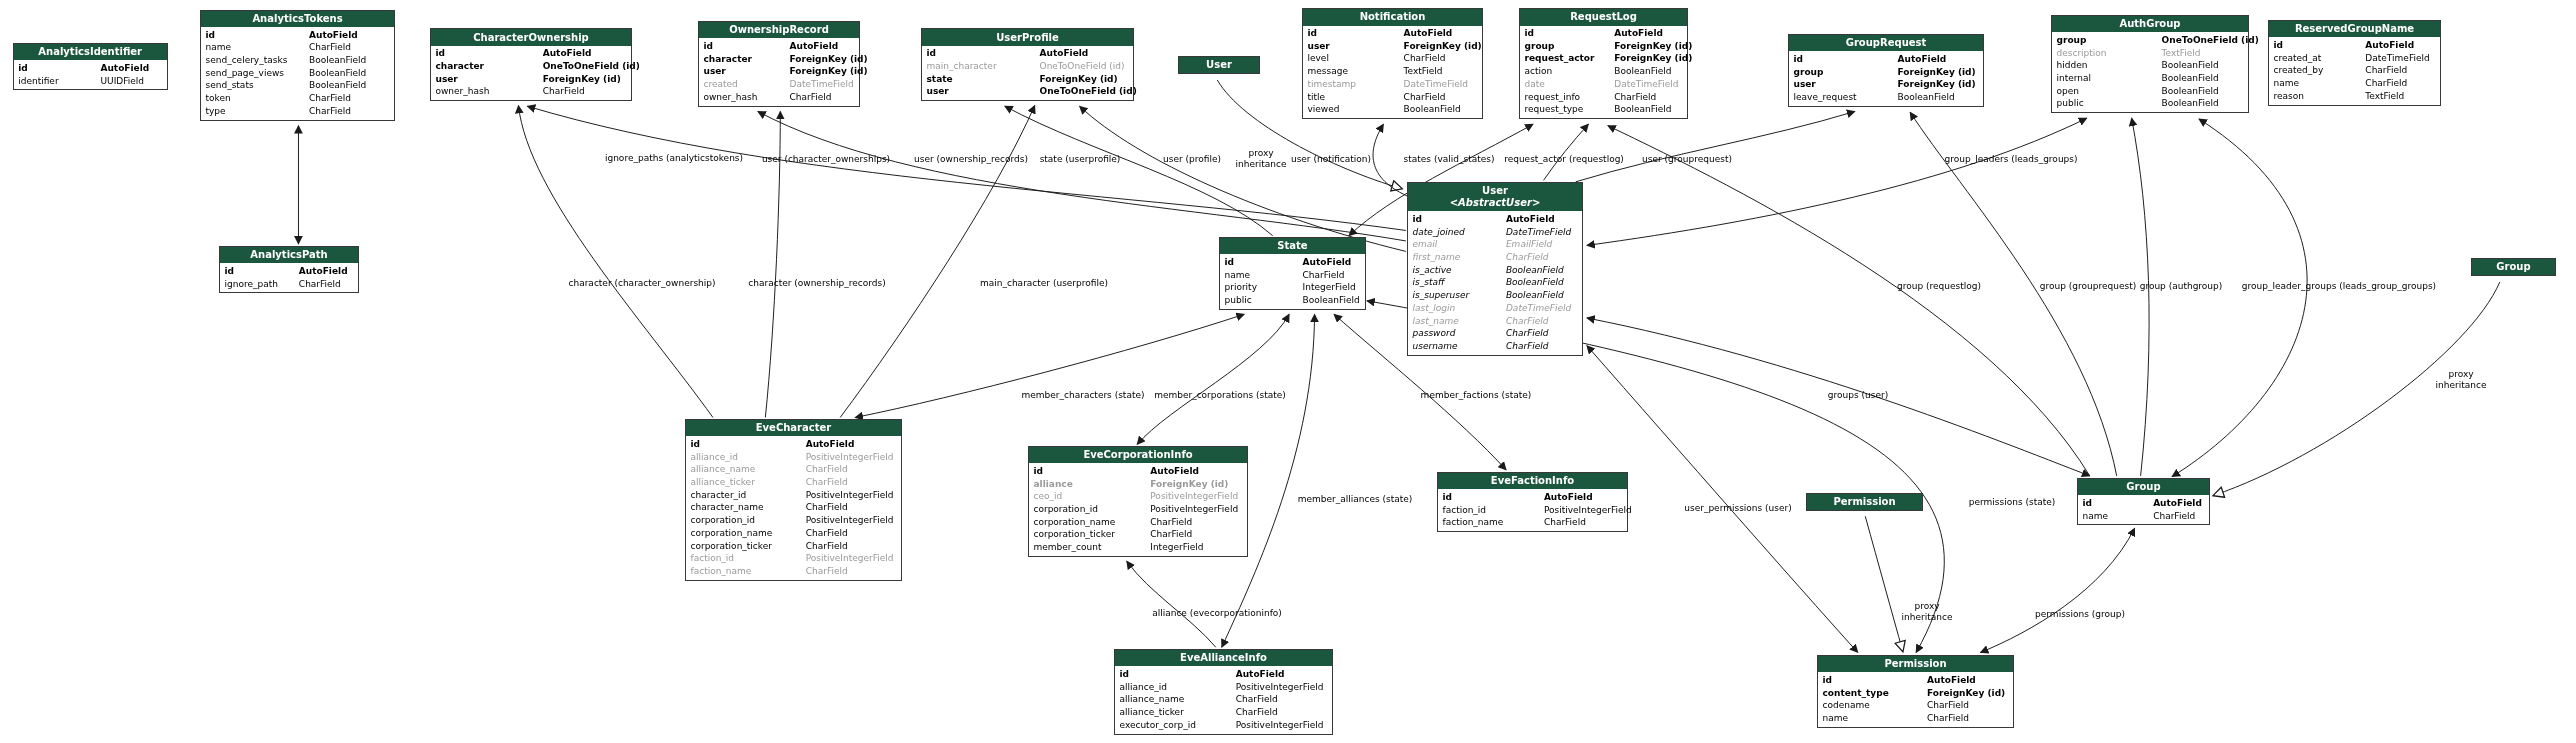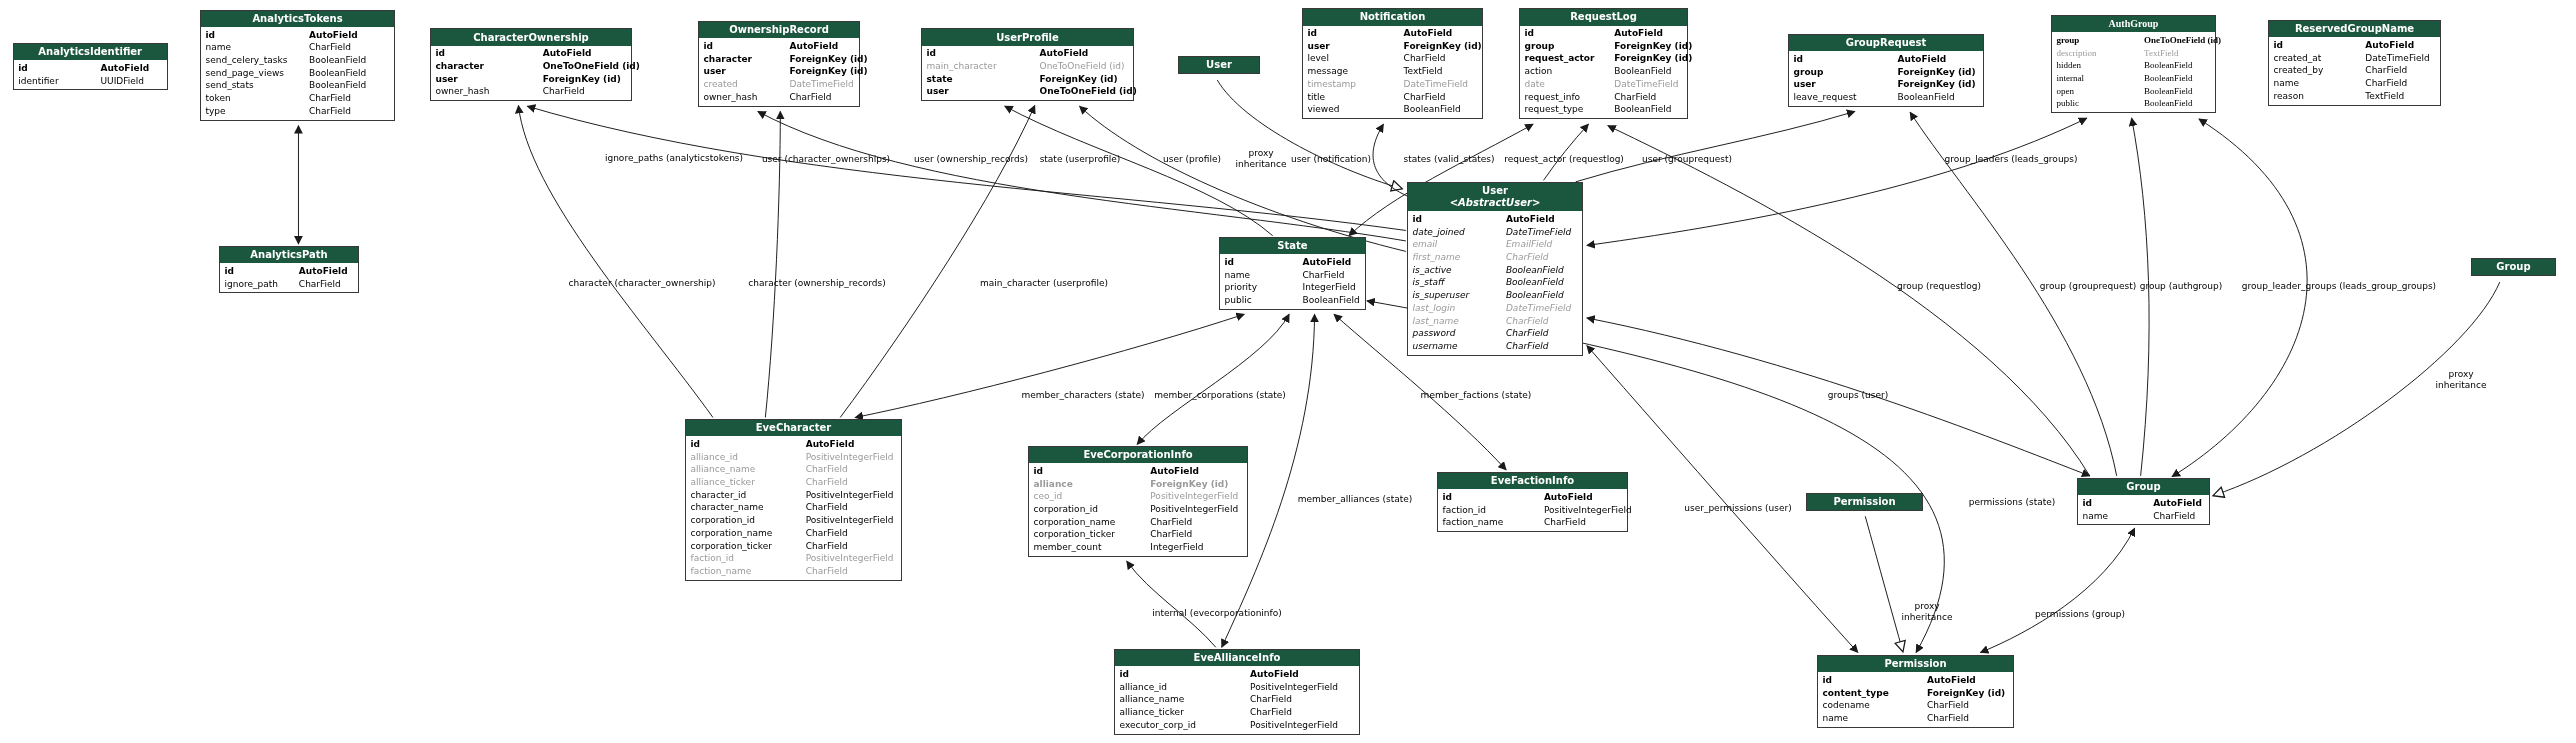--- a/index.html
+++ b/index.html
@@ -268,21 +268,21 @@
           <div class="frow key">
             <span class="fname">user</span>
             <span class="ftype">ForeignKey (id)</span>
           </div>
           <div class="frow">
             <span class="fname">leave_request</span>
             <span class="ftype">BooleanField</span>
           </div>
         </div>
       </div>
-      <div class="entity" style="left: 2051px; top: 15px; width: 165px; font-family: Liberation Serif, serif;">
+      <div class="entity" style="left: 2051px; top: 15px; width: 198px;">
         <div class="entity-header"><span>AuthGroup</span></div>
         <div class="entity-body">
           <div class="frow key">
             <span class="fname">group</span>
             <span class="ftype">OneToOneField (id)</span>
           </div>
           <div class="frow gray">
             <span class="fname">description</span>
             <span class="ftype">TextField</span>
           </div>
@@ -523,21 +523,21 @@
           </div>
           <div class="frow">
             <span class="fname">name</span>
             <span class="ftype">CharField</span>
           </div>
         </div>
       </div>
       <div class="entity" style="left: 2471px; top: 258px; width: 85px;">
         <div class="entity-header"><span>Group</span></div>
       </div>
-      <div class="entity" style="left: 1114px; top: 649px; width: 246px;">
+      <div class="entity" style="left: 1114px; top: 649px; width: 219px;">
         <div class="entity-header"><span>EveAllianceInfo</span></div>
         <div class="entity-body">
           <div class="frow key">
             <span class="fname">id</span>
             <span class="ftype">AutoField</span>
           </div>
           <div class="frow">
             <span class="fname">alliance_id</span>
             <span class="ftype">PositiveIntegerField</span>
           </div>
@@ -599,19 +599,19 @@
       <div class="elabel" style="left: 2339px; top: 287px;">group_leader_groups (leads_group_groups)</div>
       <div class="elabel" style="left: 2461px; top: 380px;">proxy
 inheritance</div>
       <div class="elabel" style="left: 1083px; top: 396px;">member_characters (state)</div>
       <div class="elabel" style="left: 1220px; top: 396px;">member_corporations (state)</div>
       <div class="elabel" style="left: 1476px; top: 396px;">member_factions (state)</div>
       <div class="elabel" style="left: 1858px; top: 396px;">groups (user)</div>
       <div class="elabel" style="left: 1355px; top: 500px;">member_alliances (state)</div>
       <div class="elabel" style="left: 1738px; top: 509px;">user_permissions (user)</div>
       <div class="elabel" style="left: 2012px; top: 503px;">permissions (state)</div>
-      <div class="elabel" style="left: 1217px; top: 614px;">internal (evecorporationinfo)</div>
+      <div class="elabel" style="left: 1217px; top: 614px;">alliance (evecorporationinfo)</div>
       <div class="elabel" style="left: 1927px; top: 612px;">proxy
 inheritance</div>
       <div class="elabel" style="left: 2080px; top: 615px;">permissions (group)</div>
     </div>
 </div>
 
 
 </body></html>

